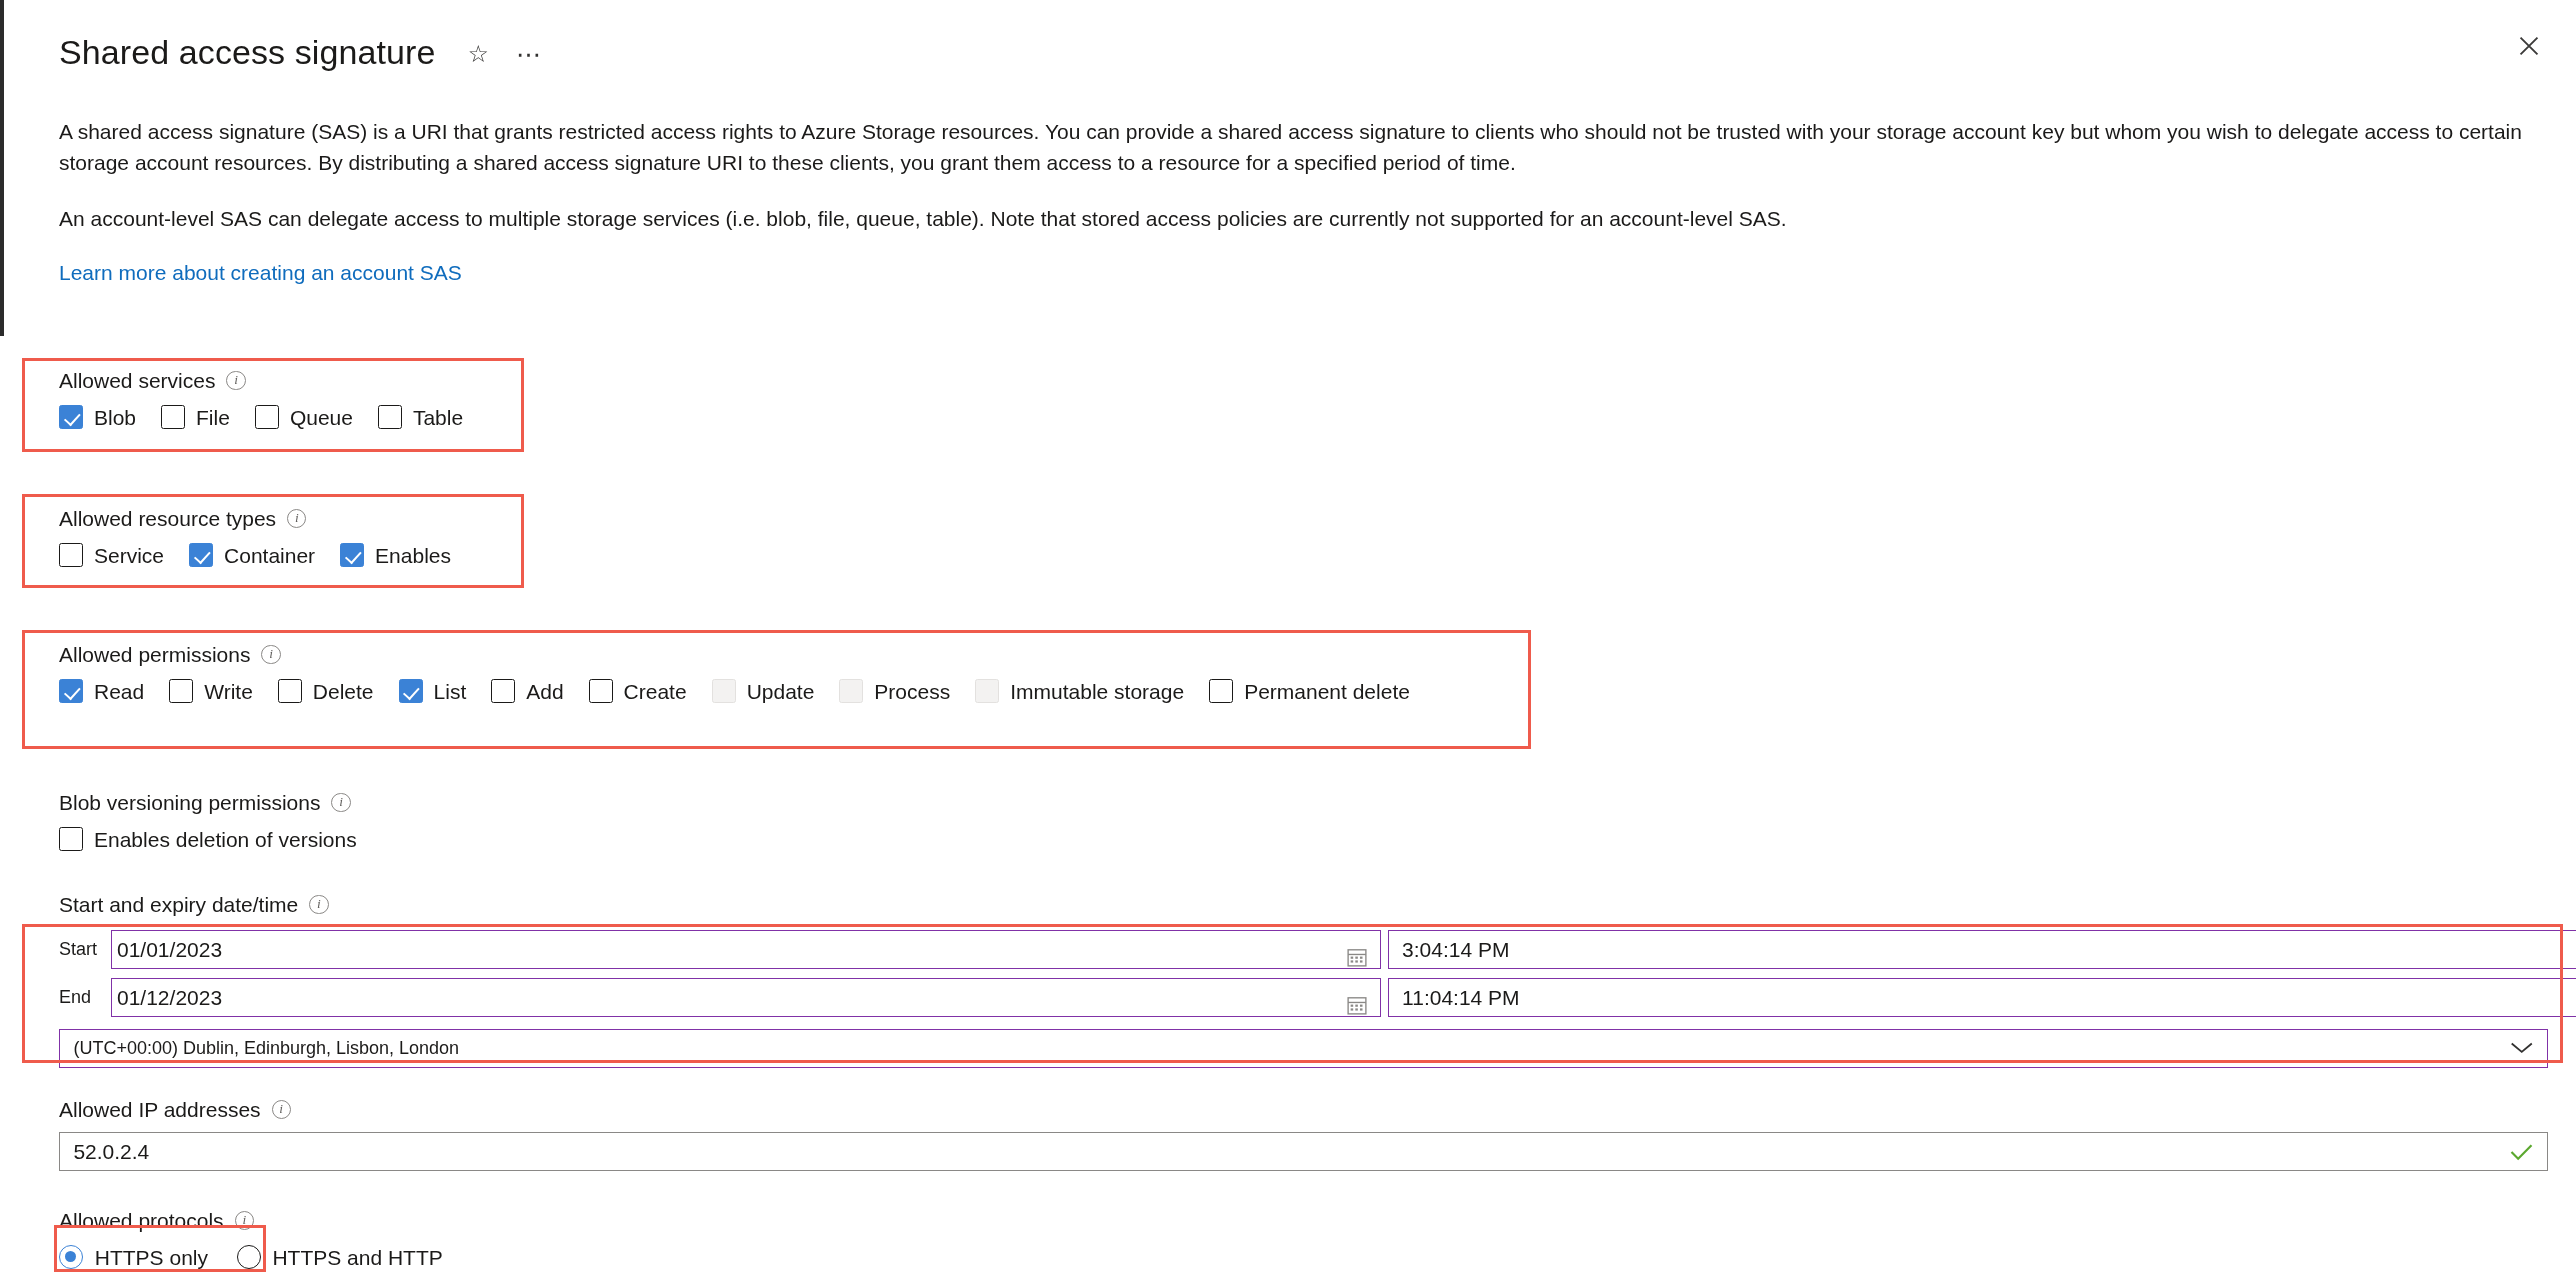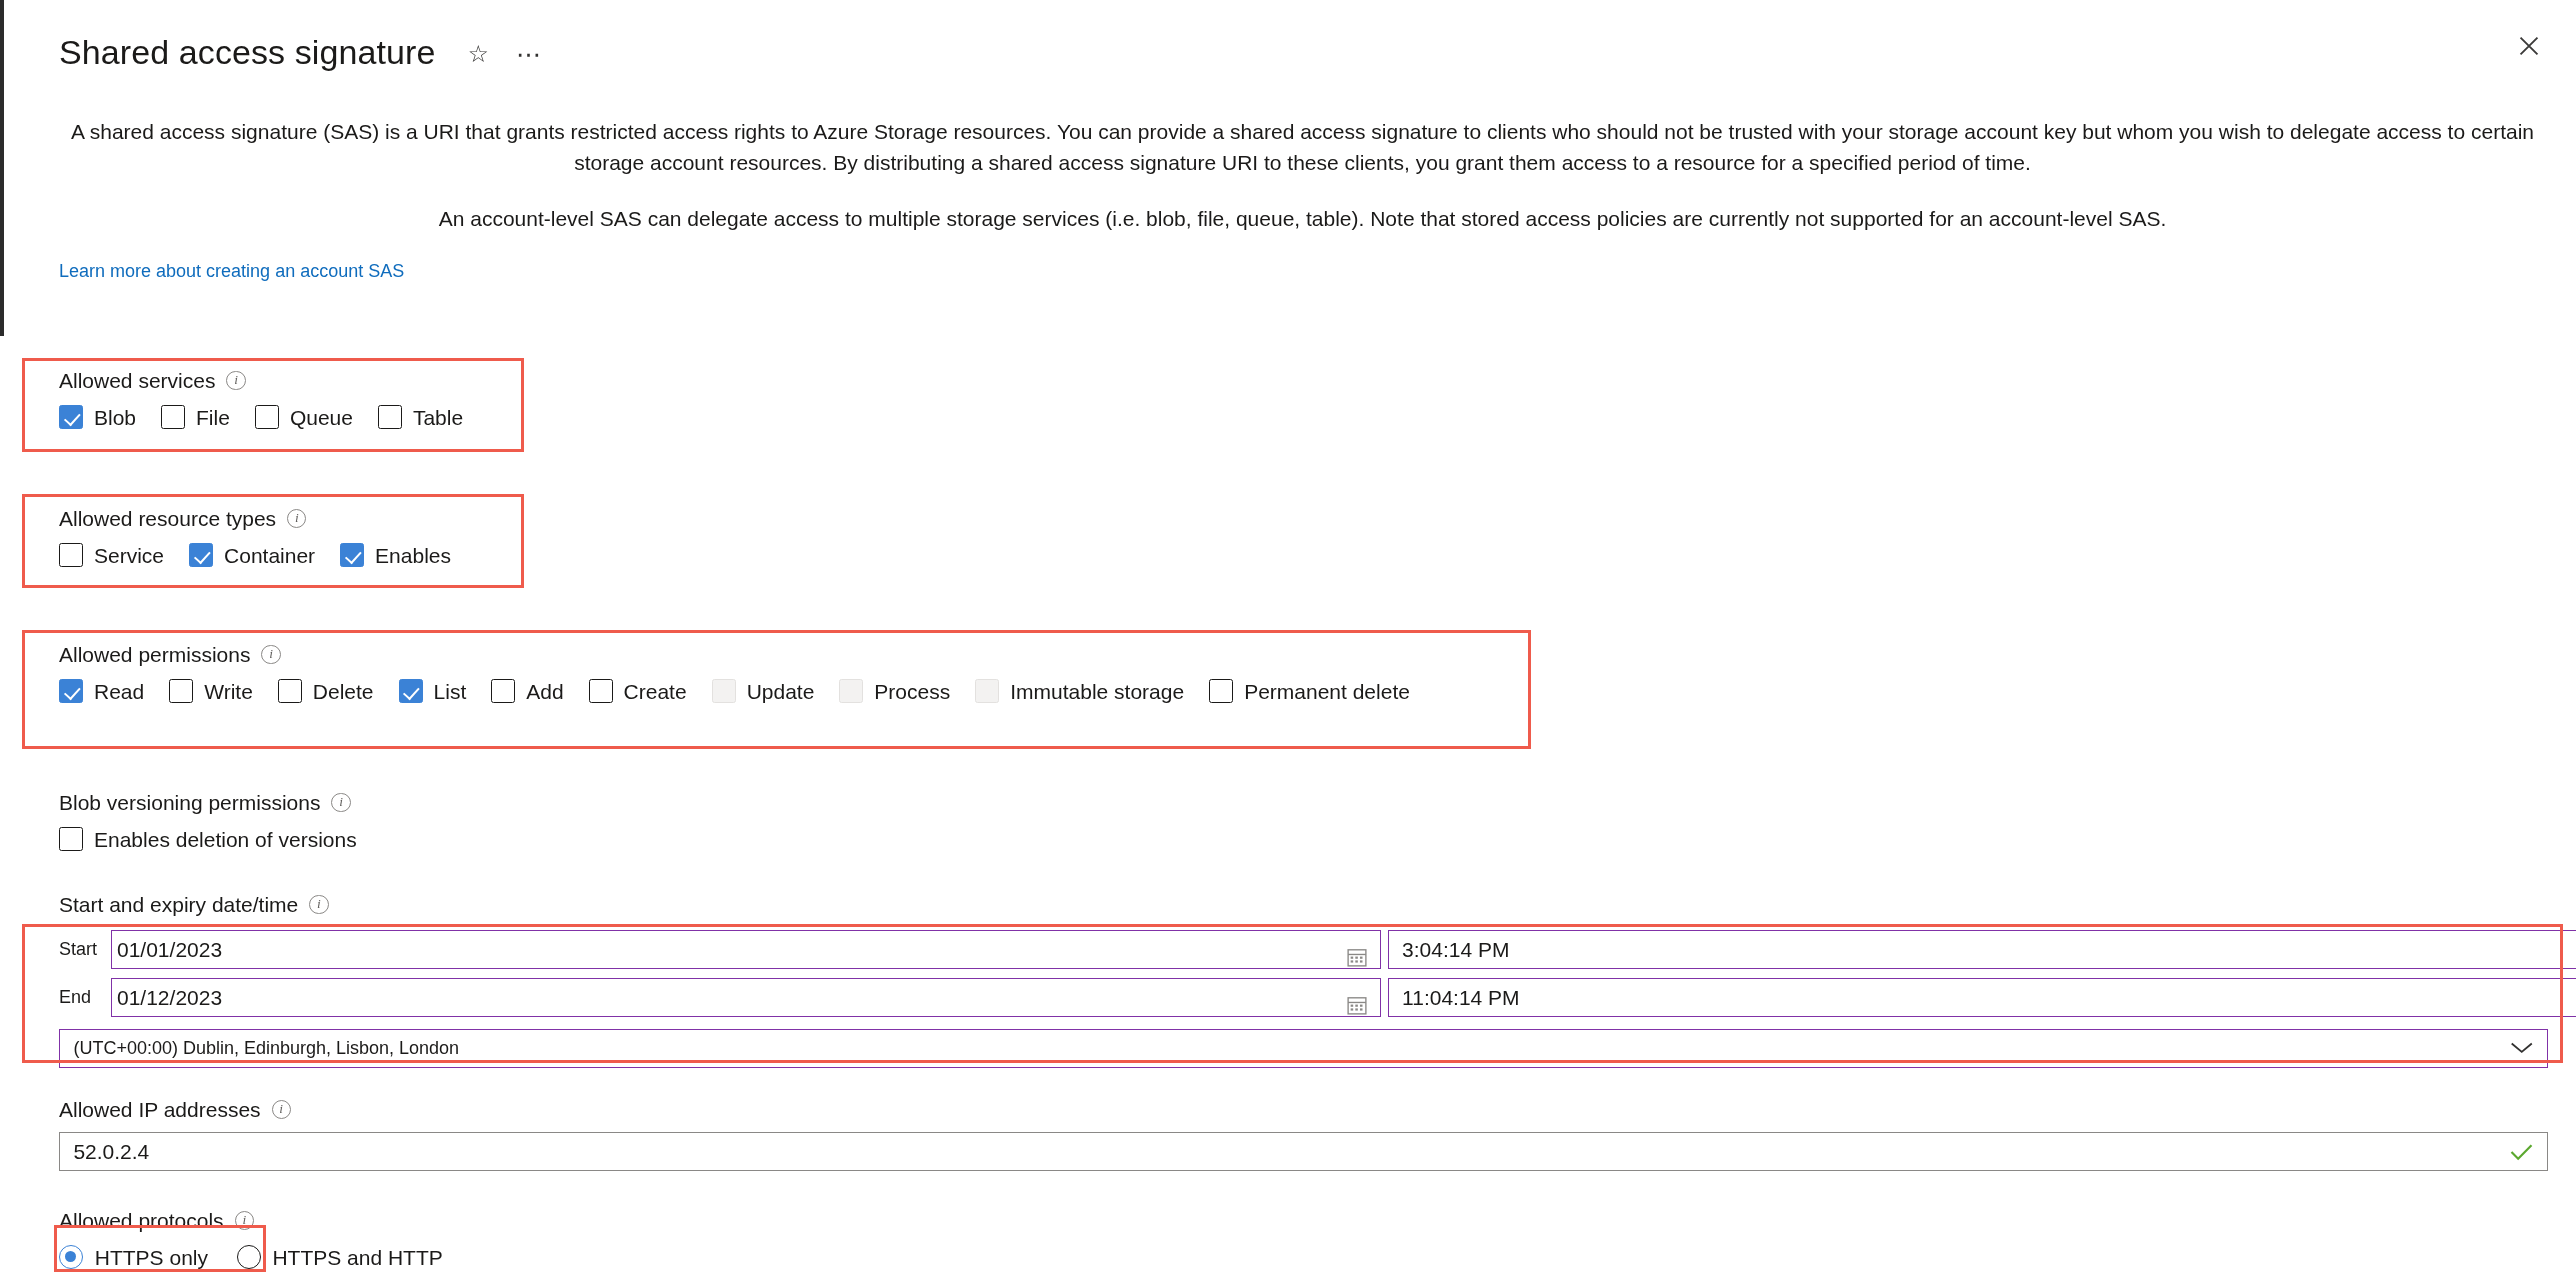--- a/index.html
+++ b/index.html
@@ -70,29 +70,28 @@
   
   .content {
     padding: 0 30px 0 59px;
   }
   .para {
     font-size: 21px;
     line-height: 31px;
     color: #1b1a19;
     max-width: 2512px;
     margin: 0;
-    text-align: center;
   }
   .para.first { padding-top: 39px; }
   .para.second { padding-top: 25px; }
 
   .learn-link {
     display: inline-block;
     margin-top: 27px;
-    font-size: 18px;
+    font-size: 21px;
     color: #0f6cbd;
     text-decoration: none;
     cursor: pointer;
   }
 
   
   .group { position: relative; }
   .group-label {
     display: flex;
     align-items: center;

